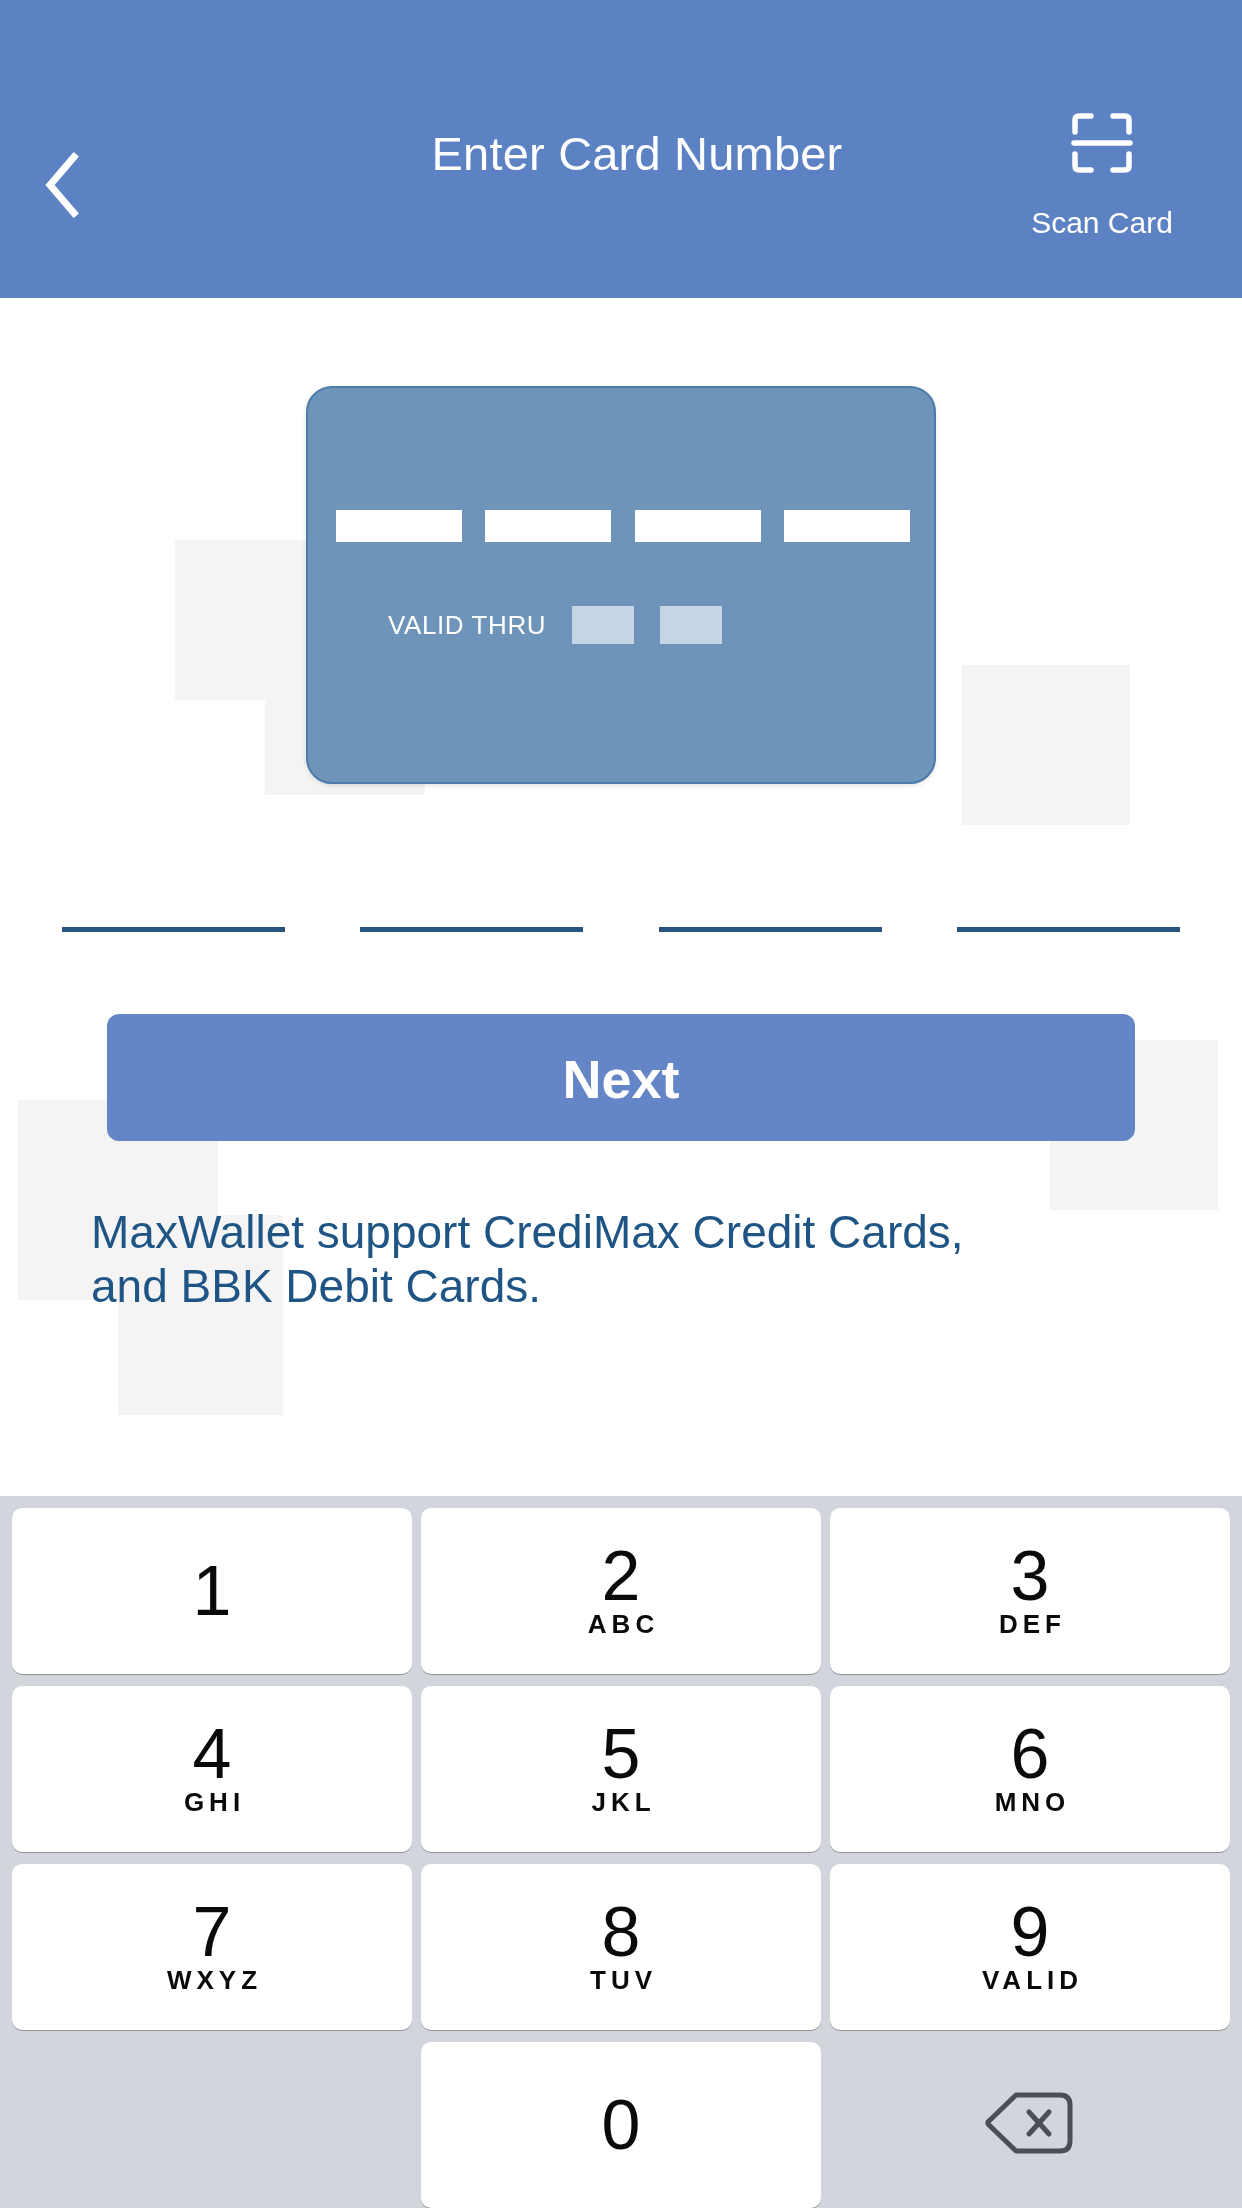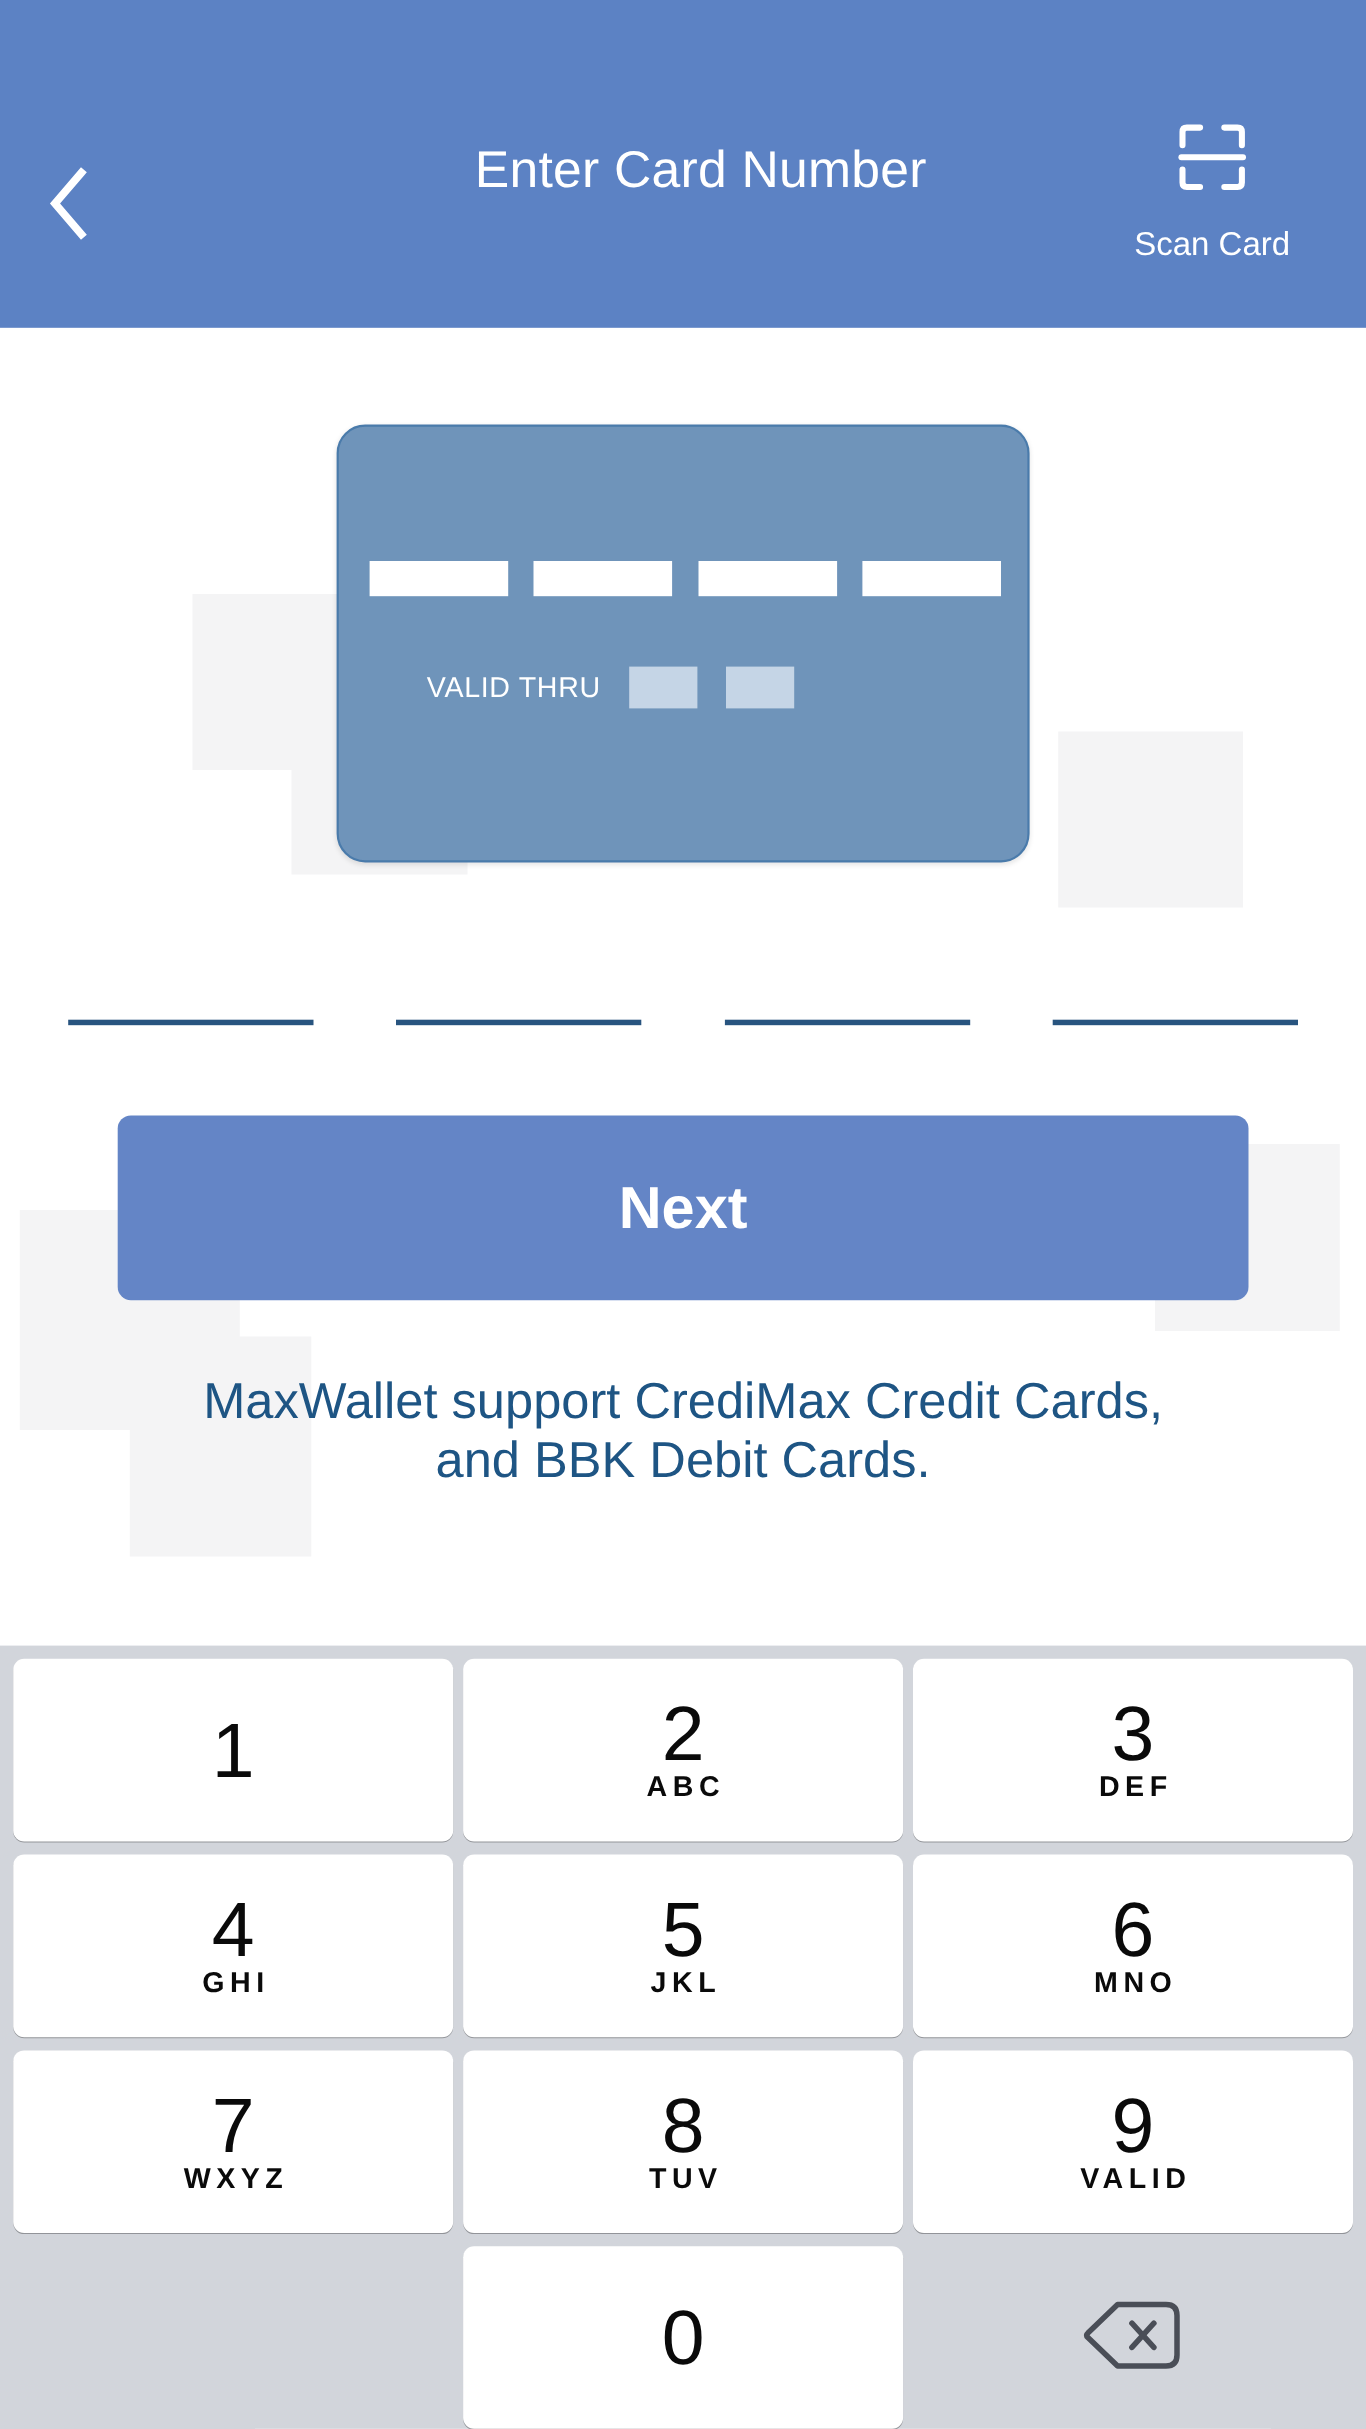--- a/index.html
+++ b/index.html
@@ -167,40 +167,40 @@
     line-height: 50px;
   }
 
   
   .next-btn {
     position: relative;
     z-index: 2;
     display: block;
     margin: 82px auto 0 auto;
     width: 1028px;
-    height: 168px;
+    height: 127px;
     background: #6485c6;
     border: none;
     border-radius: 12px;
     color: #ffffff;
     font-family: "Liberation Sans", sans-serif;
     font-size: 54px;
     font-weight: 700;
     cursor: pointer;
     line-height: 130px;
     padding: 0;
   }
 
   
   .support-note {
     position: relative;
     z-index: 2;
     margin: 64px auto 0 auto;
     width: 1060px;
-    text-align: center;
+    text-align: left;
     color: #1e5584;
     font-size: 46px;
     line-height: 1.18;
   }
 
   
   .keypad {
     position: absolute;
     left: 0;
     bottom: 0;

